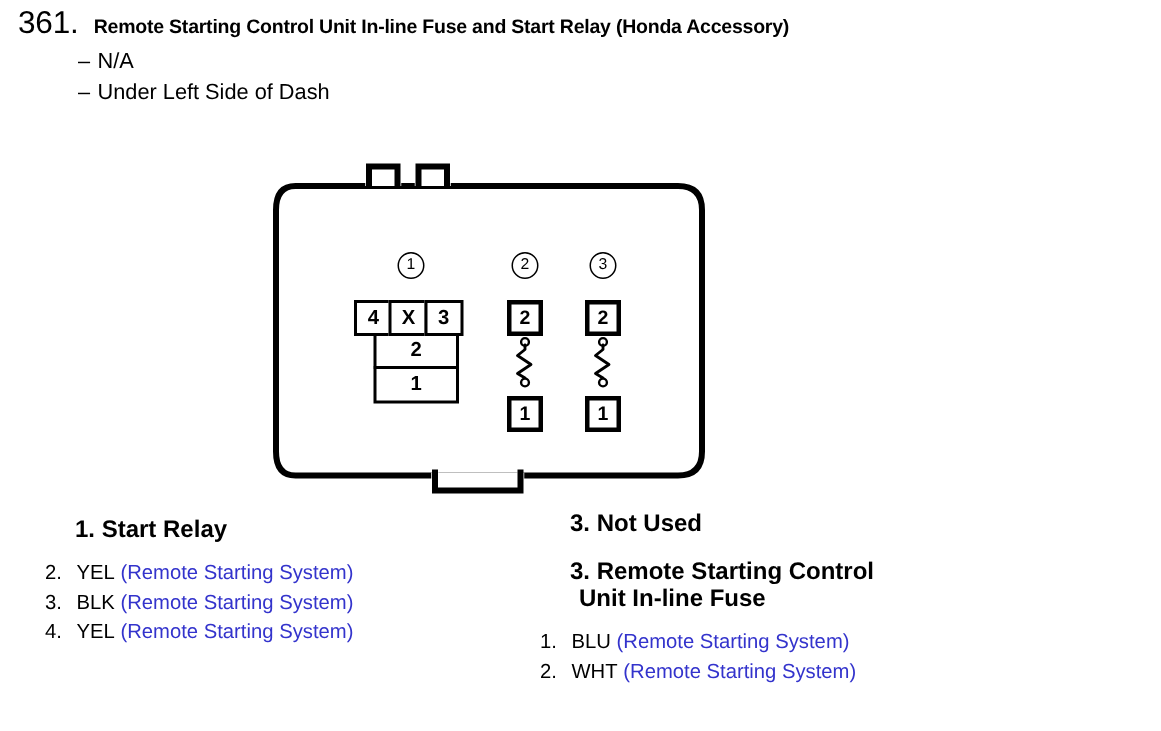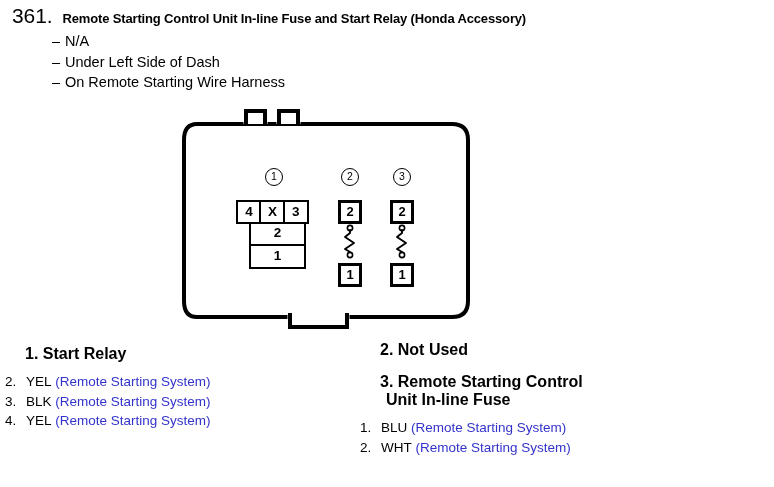--- a/index.html
+++ b/index.html
@@ -132,21 +132,21 @@
     font-family: "Liberation Sans", sans-serif;
   }
   .fuse-wire {
     width: 24px;
     height: 35px;
   }
 
   
   #legend-left {
     position: absolute;
-    left: 5px;
+    left: 30px;
     top: 345px;
     width: 330px;
   }
   #legend-right {
     position: absolute;
     left: 360px;
     top: 341px;
     width: 410px;
   }
   .legend-heading {
@@ -182,23 +182,20 @@
 <div id="header-block">
   <div id="title-row">
     <span class="title-num">361.</span><span class="title-text">Remote Starting Control Unit In-line Fuse and Start Relay (Honda Accessory)</span>
   </div>
   <div id="bullet-list">
     <div class="bullet-line">
       <span class="bullet-dash">–</span><span>N/A</span>
     </div>
     <div class="bullet-line">
       <span class="bullet-dash">–</span><span>Under Left Side of Dash</span>
-    </div>
-    <div class="bullet-line">
-      <span class="bullet-dash">–</span><span>On Remote Starting Wire Harness</span>
     </div>
   </div>
 </div>
 
 <div id="connector-figure">
   <svg width="300" height="225" viewBox="0 0 300 225">
 
     <path d="
         M 16,24
         L 16,18 L 67,18 L 67,7 L 84,7 L 84,18 L 93,18
@@ -272,21 +269,21 @@
     <div class="legend-item">
       <span class="legend-idx">3.</span><span class="legend-code">BLK</span>&nbsp;<span class="legend-sys">(Remote Starting System)</span>
     </div>
     <div class="legend-item">
       <span class="legend-idx">4.</span><span class="legend-code">YEL</span>&nbsp;<span class="legend-sys">(Remote Starting System)</span>
     </div>
   </div>
 </div>
 
 <div id="legend-right">
-  <div class="legend-heading legend-heading-l1">2. Not Used</div>
+  <div class="legend-heading legend-heading-l1">3. Not Used</div>
   <div class="spacer-block"></div>
   <div class="legend-heading legend-heading-l1">3. Remote Starting Control</div>
   <div class="legend-heading legend-heading-l2">Unit In-line Fuse</div>
   <div class="legend-items">
     <div class="legend-item">
       <span class="legend-idx">1.</span><span class="legend-code">BLU</span>&nbsp;<span class="legend-sys">(Remote Starting System)</span>
     </div>
     <div class="legend-item">
       <span class="legend-idx">2.</span><span class="legend-code">WHT</span>&nbsp;<span class="legend-sys">(Remote Starting System)</span>
     </div>

